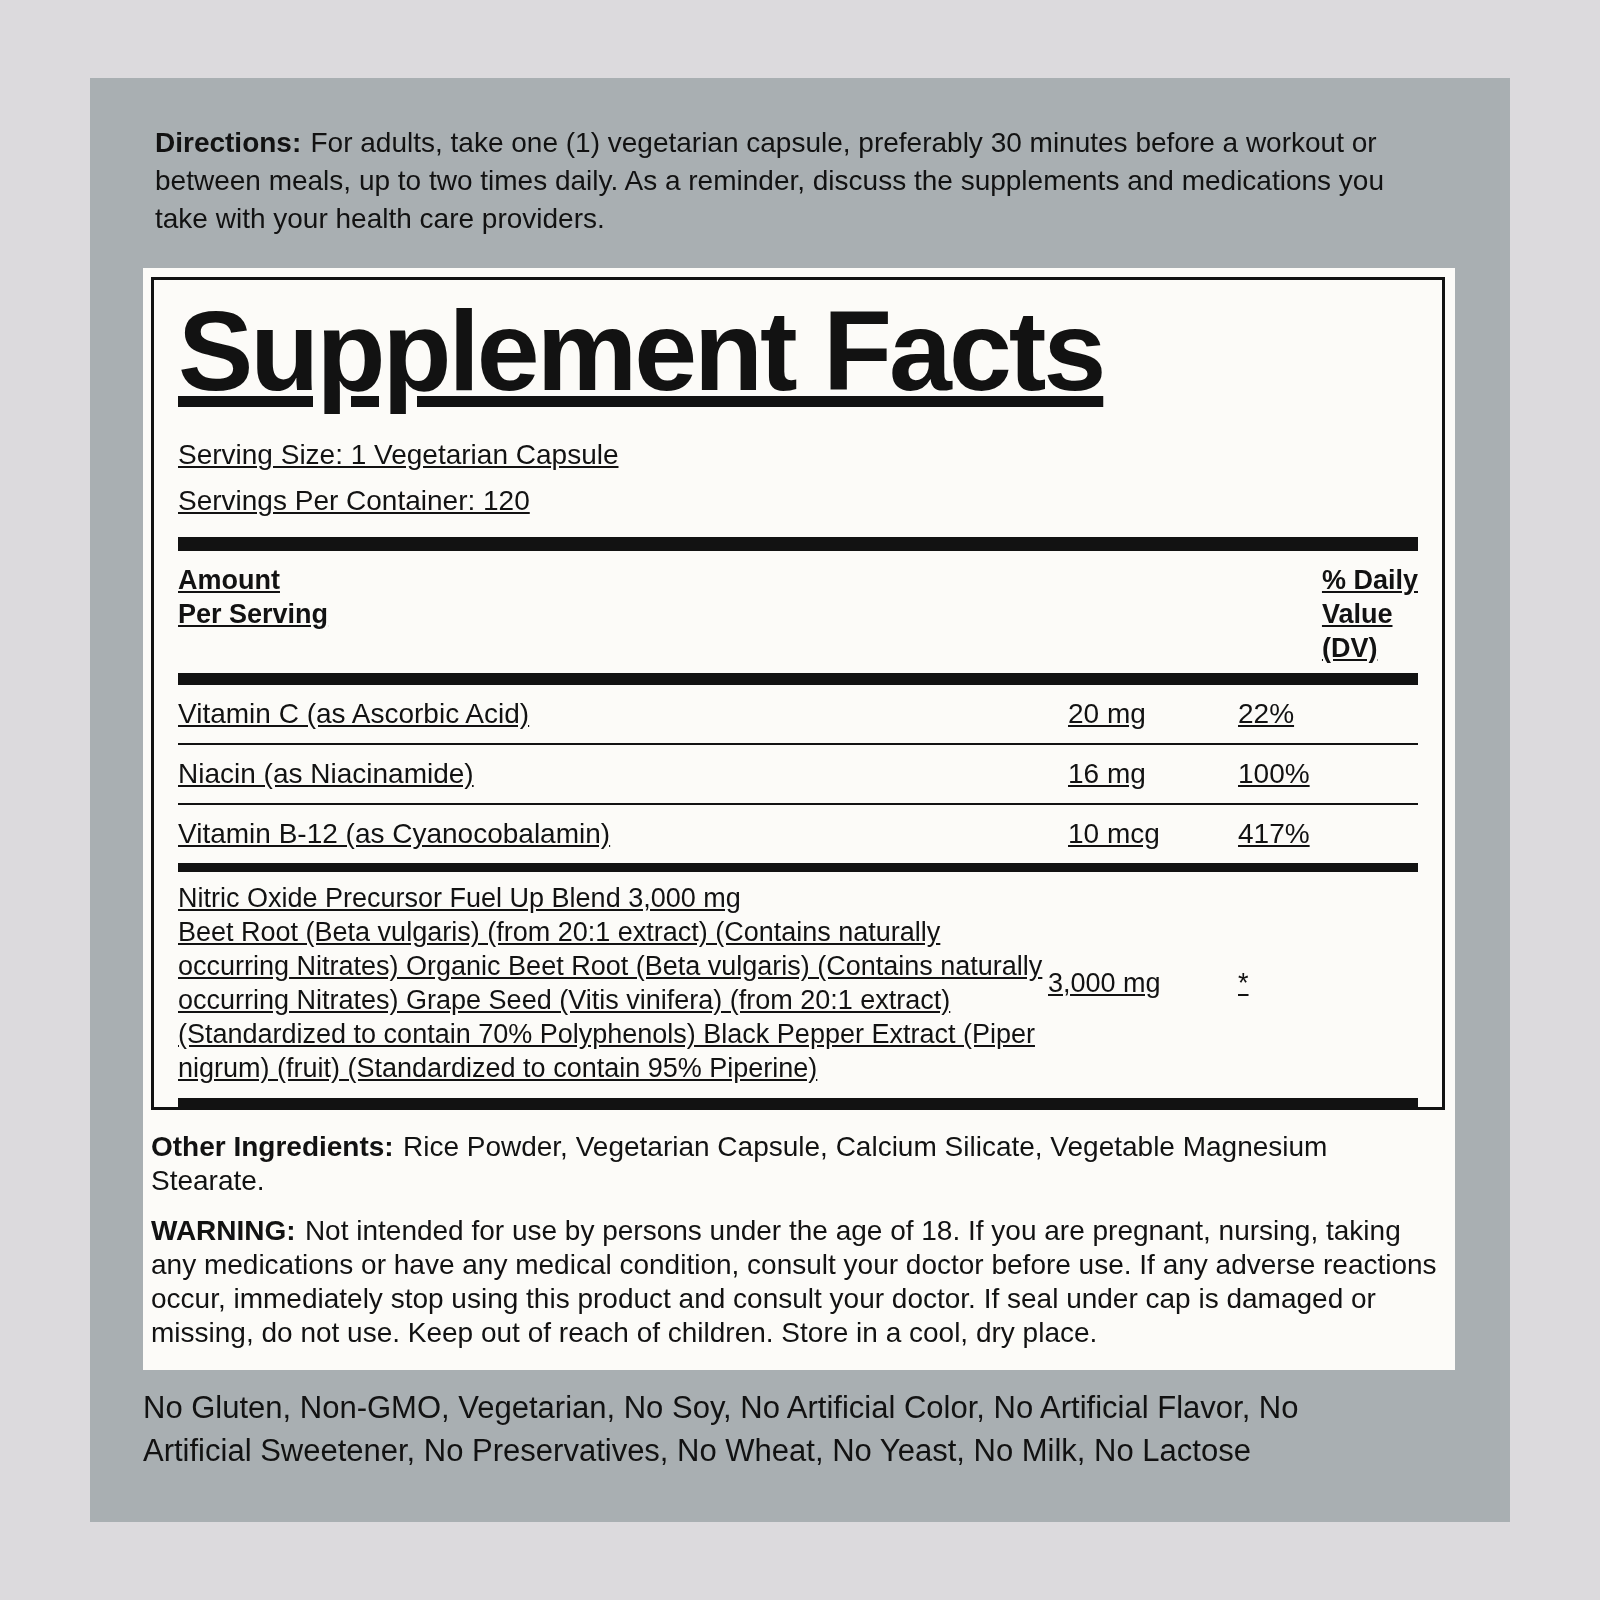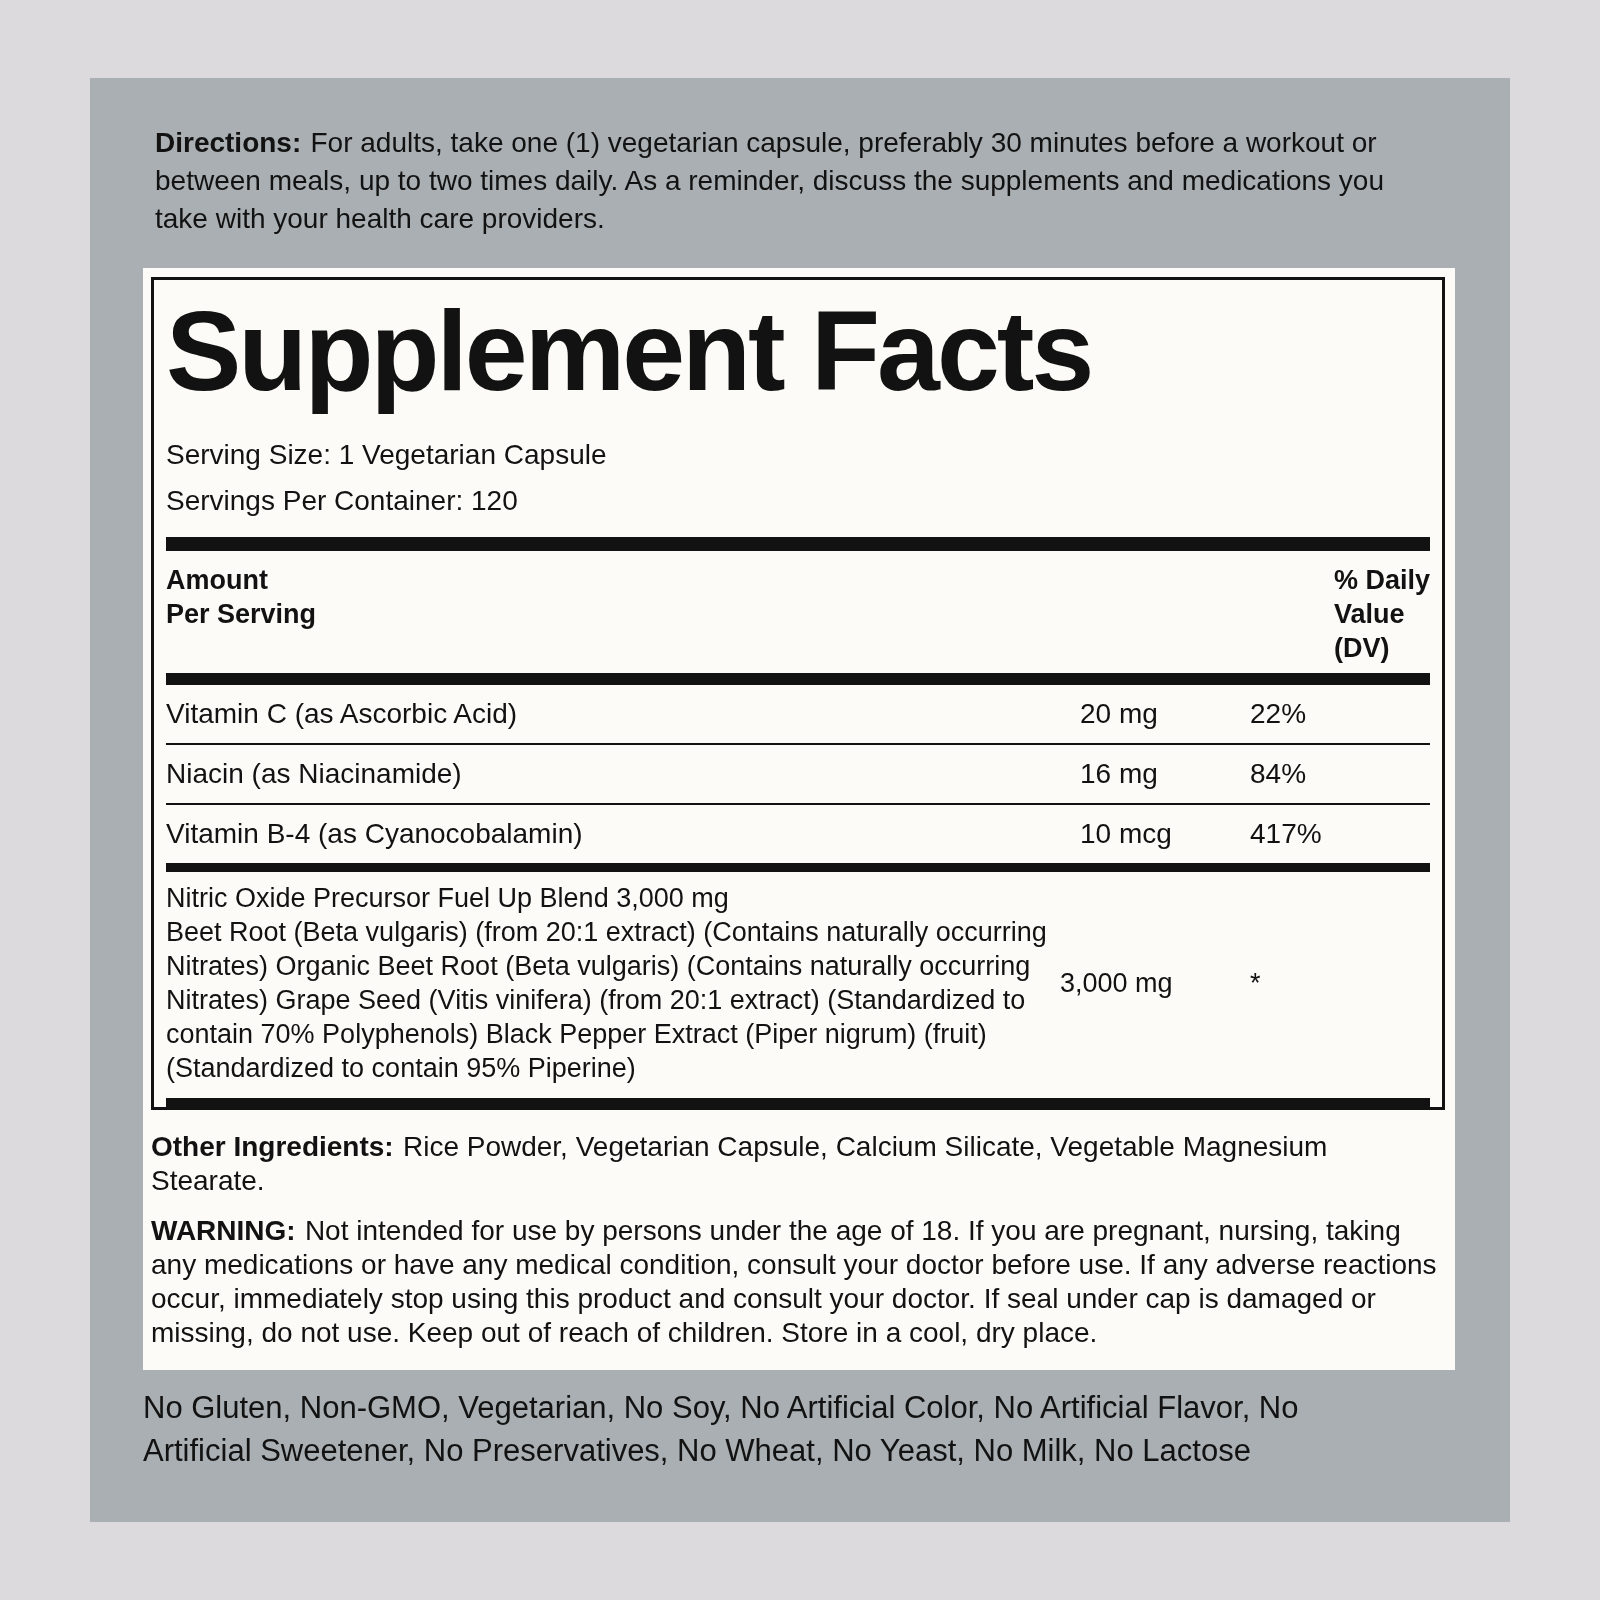--- a/index.html
+++ b/index.html
@@ -30,21 +30,22 @@
   .blabel{font-weight:bold;margin-right:0.33em;}
   .facts-card{
     margin:30px 0 0 53px;
     width:1312px;
     background:#fcfbf8;
     box-sizing:border-box;
     padding:9px 10px 20px 8px;
   }
   .facts-box{
     border:3px solid #121212;
-    padding:0 12px;
+    padding:0 24px;
+    text-decoration:underline;
   }
   .facts-title{
     margin:14px 0 0 0;
     font-size:113px;
     font-weight:bold;
     letter-spacing:-3px;
     line-height:1.02;
     white-space:nowrap;
   }
   .serving{font-size:28px;margin:0;}
@@ -134,26 +135,26 @@
         <div class="row">
           <span>Vitamin C (as Ascorbic Acid)</span>
           <span class="amt">20 mg</span>
           <span class="dv">22%</span>
         </div>
         <div class="sep"></div>
 
         <div class="row">
           <span>Niacin (as Niacinamide)</span>
           <span class="amt">16 mg</span>
-          <span class="dv">84%</span>
+          <span class="dv">100%</span>
         </div>
         <div class="sep"></div>
 
         <div class="row">
-          <span>Vitamin B-4 (as Cyanocobalamin)</span>
+          <span>Vitamin B-12 (as Cyanocobalamin)</span>
           <span class="amt">10 mcg</span>
           <span class="dv">417%</span>
         </div>
 
         <div class="bar b9"></div>
 
         <div class="blend">
           <div class="blend-desc">
             <div>Nitric Oxide Precursor Fuel Up Blend 3,000 mg</div>
             <div>Beet Root (Beta vulgaris) (from 20:1 extract) (Contains naturally occurring Nitrates) Organic Beet Root (Beta vulgaris) (Contains naturally occurring Nitrates) Grape Seed (Vitis vinifera) (from 20:1 extract) (Standardized to contain 70% Polyphenols) Black Pepper Extract (Piper nigrum) (fruit) (Standardized to contain 95% Piperine)</div>

